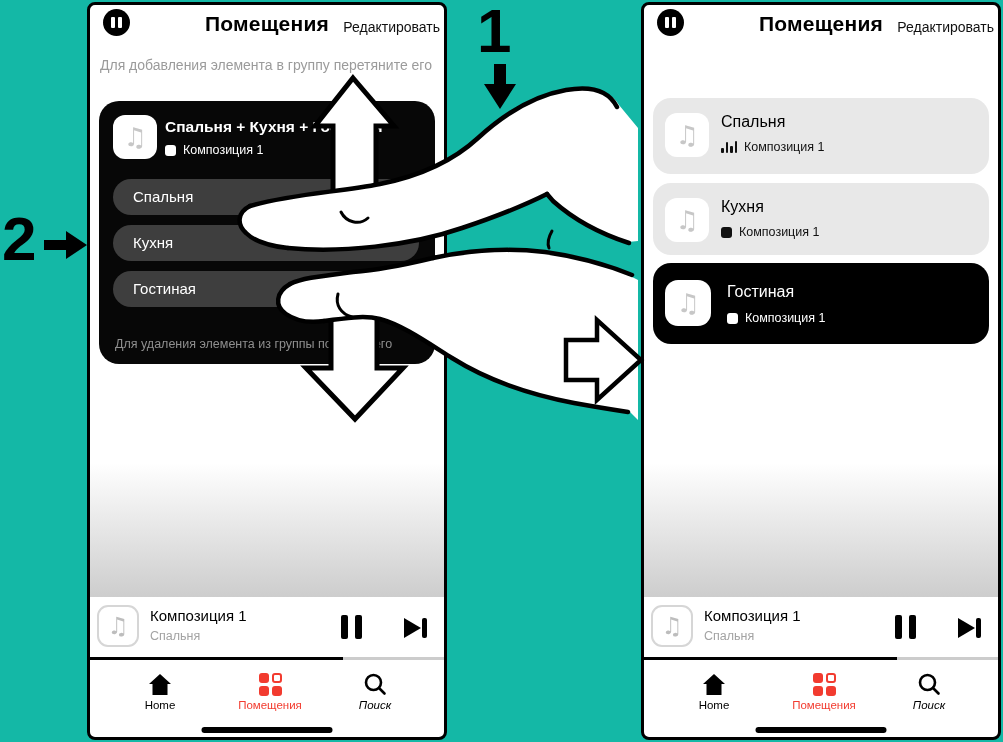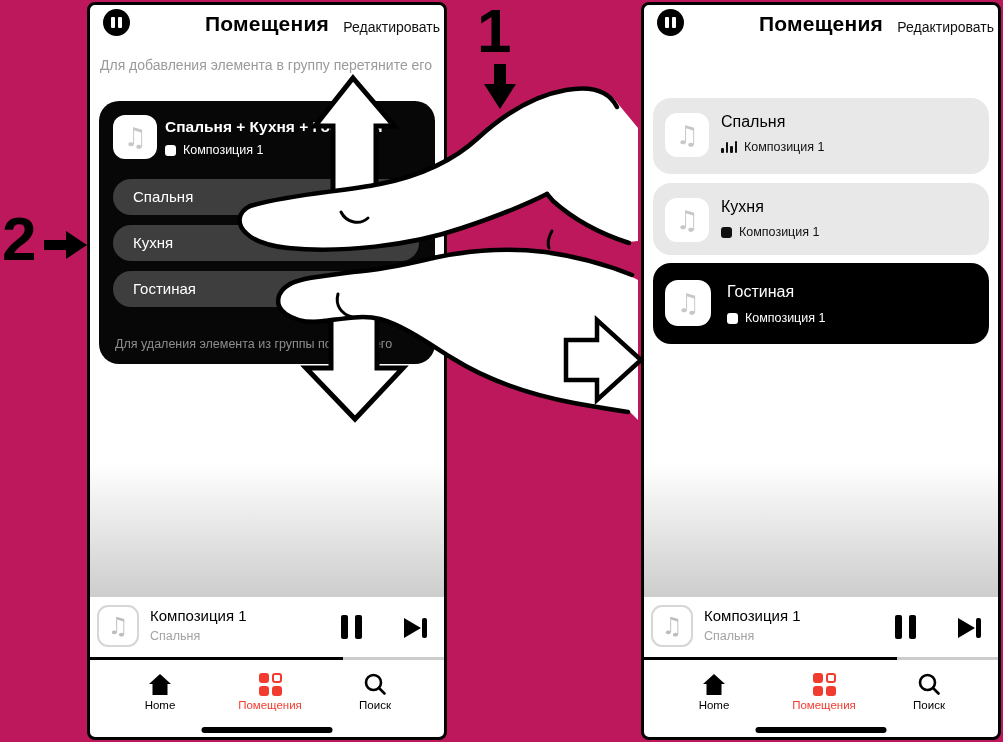--- a/index.html
+++ b/index.html
@@ -1,16 +1,16 @@
 <!DOCTYPE html>
 <html><head>
 <meta charset="utf-8">
 <style>
   html,body{margin:0;padding:0;background:#fff;}
-  .canvas{position:relative;width:1003px;height:742px;background:#be185d;overflow:hidden;
+  .canvas{position:relative;width:1003px;height:742px;background:#14b8a6;overflow:hidden;
           font-family:"Liberation Sans",sans-serif;}
 
   
   .phone{position:absolute;top:2px;width:360px;height:738px;box-sizing:border-box;
          border:3px solid #000;border-radius:8px;background:#fff;z-index:1;}
   .phone.left{left:87px;}
   .phone.right{left:641px;}
 
   .pause-badge{position:absolute;left:13px;top:4px;width:27px;height:27px;border-radius:50%;
                background:#000;display:flex;align-items:center;justify-content:center;gap:3px;}
@@ -71,21 +71,21 @@
   .pl-next{position:absolute;right:14px;top:19px;cursor:pointer;}
   .progress{position:absolute;left:0;right:0;top:652px;height:3px;display:flex;}
   .progress .done{width:253px;background:#000;}
   .progress .rest{flex:1;background:#ccc;}
   .nav{position:absolute;left:0;right:4px;top:660px;height:58px;background:#fff;}
   .nav-item{position:absolute;top:6px;text-align:center;cursor:pointer;}
   .nav-item .ic{height:26px;display:flex;align-items:center;justify-content:center;}
   .nav-item .lbl{font-size:11.5px;color:#000;margin-top:2px;}
   .nav-item.home{left:40px;width:60px;}
   .nav-item.rooms{left:142px;width:76px;}
-  .nav-item.search{left:254px;width:62px;}
+  .nav-item.search{left:254px;width:62px;font-style:italic;}
   .nav-item.rooms .lbl{color:#f23b2f;}
   .grid-ic{width:23px;height:23px;display:grid;grid-template-columns:10px 10px;
            grid-template-rows:10px 10px;gap:3px;}
   .grid-ic b{display:block;background:#f23b2f;border-radius:3px;}
   .grid-ic b.hollow{background:#fff;border:2.5px solid #f23b2f;box-sizing:border-box;}
   .indicator{position:absolute;bottom:4px;left:50%;transform:translateX(-50%);
              width:131px;height:6px;background:#000;border-radius:3px;}
 
   
   .overlay{position:absolute;left:0;top:0;z-index:5;pointer-events:none;}

